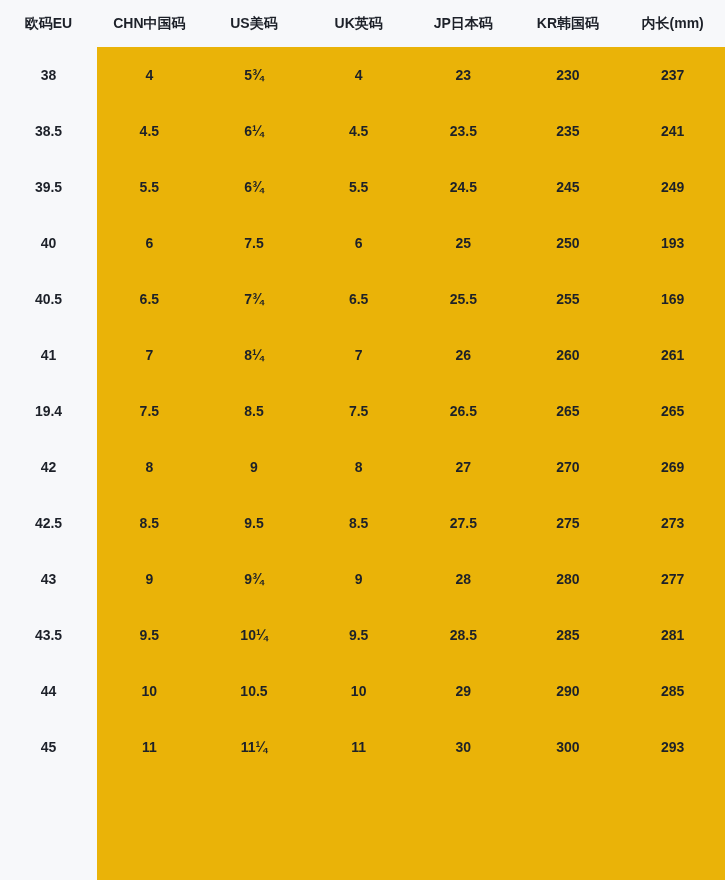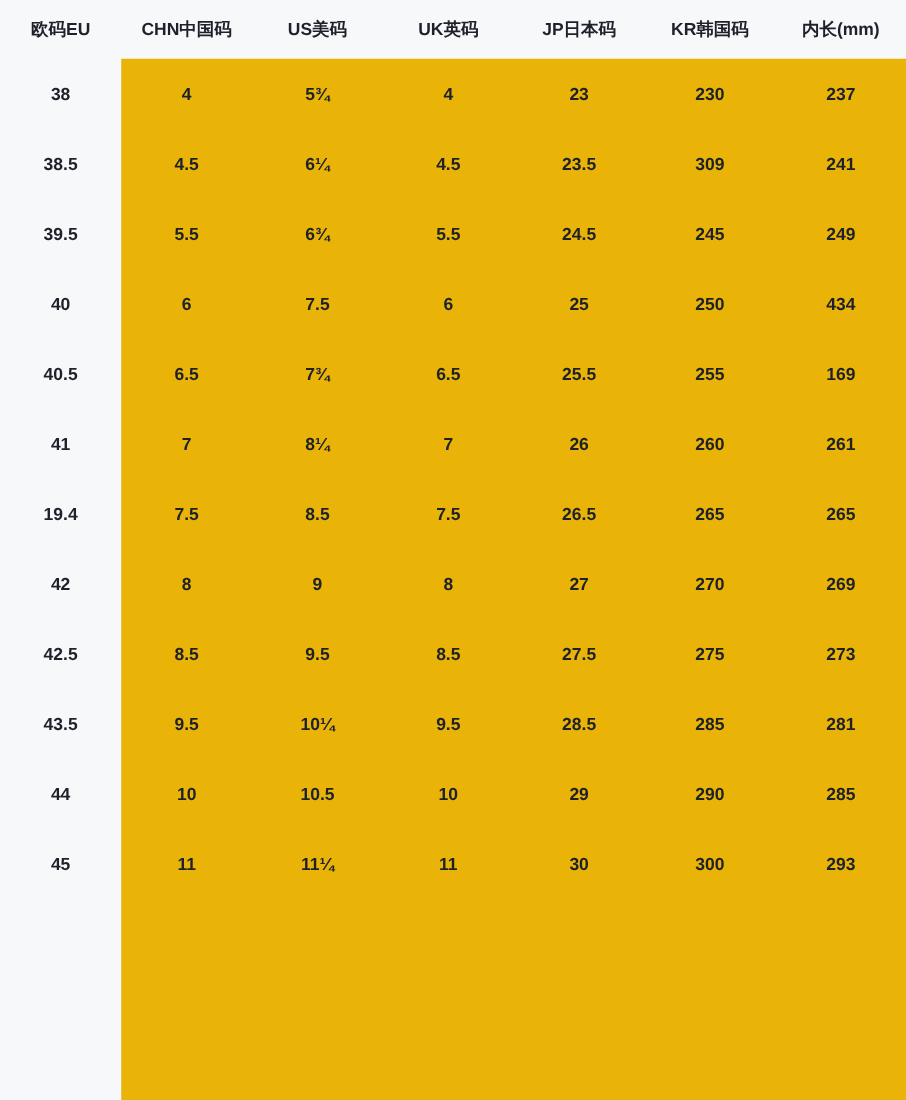--- a/index.html
+++ b/index.html
@@ -118,40 +118,40 @@
           <td>23</td>
           <td>230</td>
           <td>237</td>
         </tr>
         <tr>
           <td class="eu-cell">38.5</td>
           <td>4.5</td>
           <td>6¼</td>
           <td>4.5</td>
           <td>23.5</td>
-          <td>309</td>
+          <td>235</td>
           <td>241</td>
         </tr>
         <tr>
           <td class="eu-cell">39.5</td>
           <td>5.5</td>
           <td>6¾</td>
           <td>5.5</td>
           <td>24.5</td>
           <td>245</td>
           <td>249</td>
         </tr>
         <tr>
           <td class="eu-cell">40</td>
           <td>6</td>
           <td>7.5</td>
           <td>6</td>
           <td>25</td>
           <td>250</td>
-          <td>434</td>
+          <td>193</td>
         </tr>
         <tr>
           <td class="eu-cell">40.5</td>
           <td>6.5</td>
           <td>7¾</td>
           <td>6.5</td>
           <td>25.5</td>
           <td>255</td>
           <td>169</td>
         </tr>
@@ -185,20 +185,29 @@
         <tr>
           <td class="eu-cell">42.5</td>
           <td>8.5</td>
           <td>9.5</td>
           <td>8.5</td>
           <td>27.5</td>
           <td>275</td>
           <td>273</td>
         </tr>
         <tr>
+          <td class="eu-cell">43</td>
+          <td>9</td>
+          <td>9¾</td>
+          <td>9</td>
+          <td>28</td>
+          <td>280</td>
+          <td>277</td>
+        </tr>
+        <tr>
           <td class="eu-cell">43.5</td>
           <td>9.5</td>
           <td>10¼</td>
           <td>9.5</td>
           <td>28.5</td>
           <td>285</td>
           <td>281</td>
         </tr>
         <tr>
           <td class="eu-cell">44</td>

